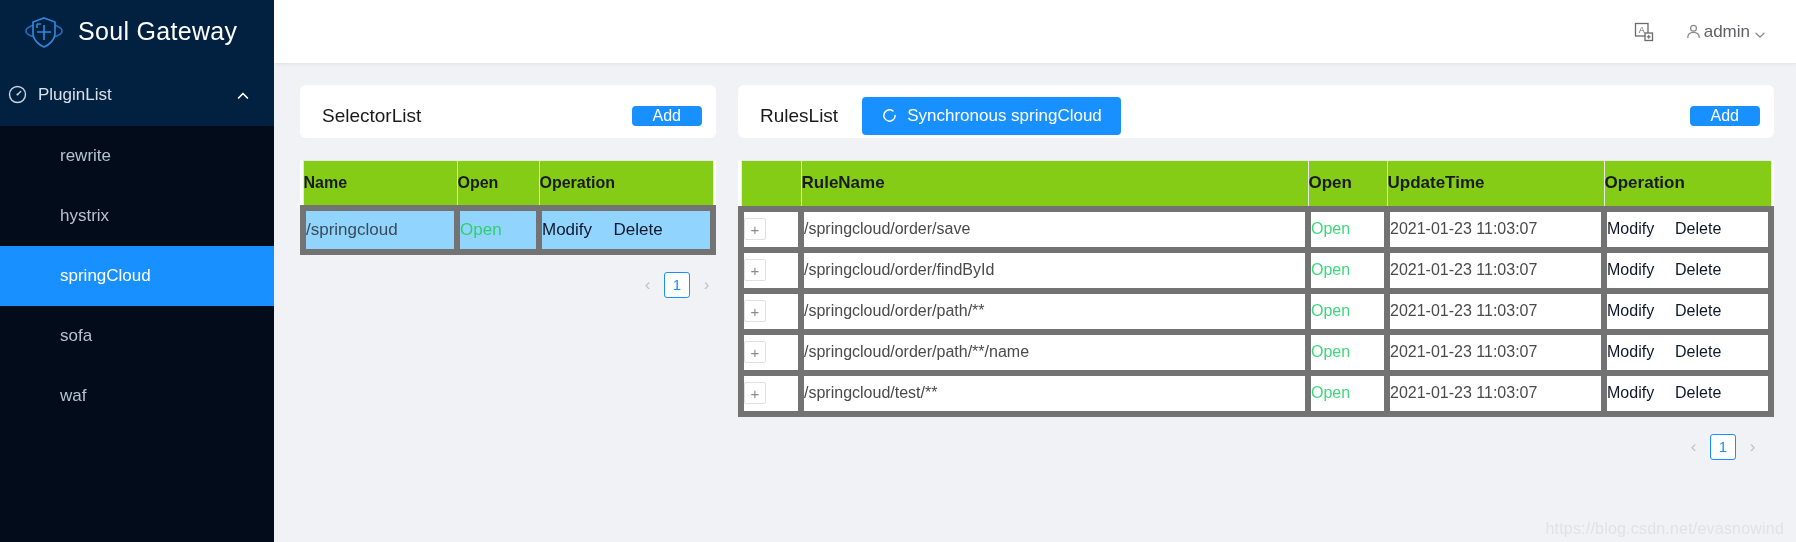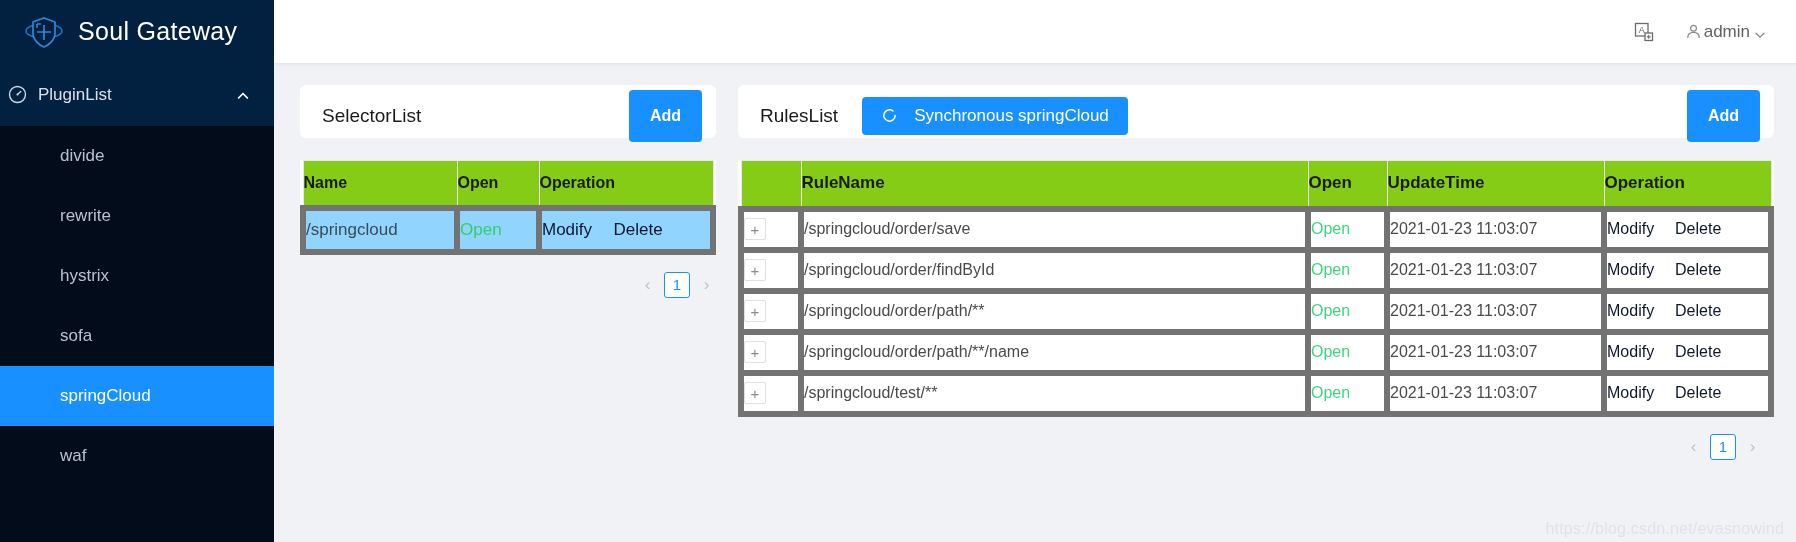--- a/index.html
+++ b/index.html
@@ -74,29 +74,29 @@
     display: flex; align-items: center;
     padding: 8px 14px 0 22px;
     border-radius: 6px;
   }
   .panel-title { font-size: 19px; color: #1b1b1b; font-weight: 400; }
   .spacer { flex: 1; }
   .btn-primary {
     background: #1890ff; color: #ffffff; border: none;
     border-radius: 4px; cursor: pointer;
     font-family: inherit; font-size: 16px;
-    height: 52px; padding: 0 21px;
-    display: inline-flex; align-items: center; justify-content: center; font-weight: bold;
+    height: 20px; padding: 0 21px;
+    display: inline-flex; align-items: center; justify-content: center;
   }
   .btn-sync {
     background: #1890ff; color: #ffffff; border: none;
     border-radius: 4px; cursor: pointer;
     font-family: inherit; font-size: 17px;
     height: 38px; padding: 0 19px; margin-left: 24px;
-    display: inline-flex; align-items: center; gap: 16px;
+    display: inline-flex; align-items: center; gap: 9px;
   }
   .btn-sync .sync-ico { width: 17px; height: 17px; flex: none; }
 
   .table-wrap { margin-top: 22px; background: #ffffff; border-radius: 2px; }
   table { border-collapse: collapse; width: 100%; table-layout: fixed; }
   th {
     font-size: 16px; font-weight: bold; color: #1b1b1b;
     height: 46px; text-align: left;
     border: 1px solid #e8e8e8; background: #84cc16;
   }
@@ -182,33 +182,30 @@
       <span class="mg-label">PluginList</span>
       <span class="mg-caret">
         <svg viewBox="0 0 14 14" width="14" height="14">
           <path d="M2.6 9 L7 4.5 L11.4 9" fill="none" stroke="#ffffff" stroke-width="1.7" stroke-linecap="round" stroke-linejoin="round"></path>
         </svg>
       </span>
     </div>
 
     <nav class="submenu">
       <div class="submenu-item">
-        <span>divide</span>
-      </div>
-      <div class="submenu-item">
         <span>rewrite</span>
       </div>
       <div class="submenu-item">
         <span>hystrix</span>
       </div>
+      <div class="submenu-item active">
+        <span>springCloud</span>
+      </div>
       <div class="submenu-item">
         <span>sofa</span>
-      </div>
-      <div class="submenu-item active">
-        <span>springCloud</span>
       </div>
       <div class="submenu-item">
         <span>waf</span>
       </div>
     </nav>
   </aside>
 
   <div class="main">
 
     <header class="topbar">

